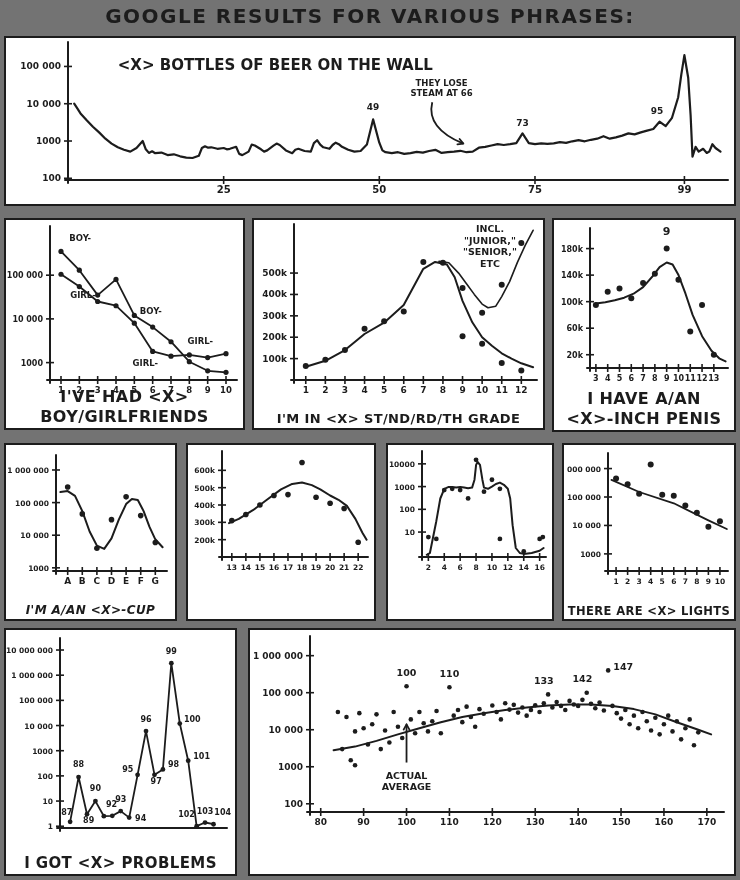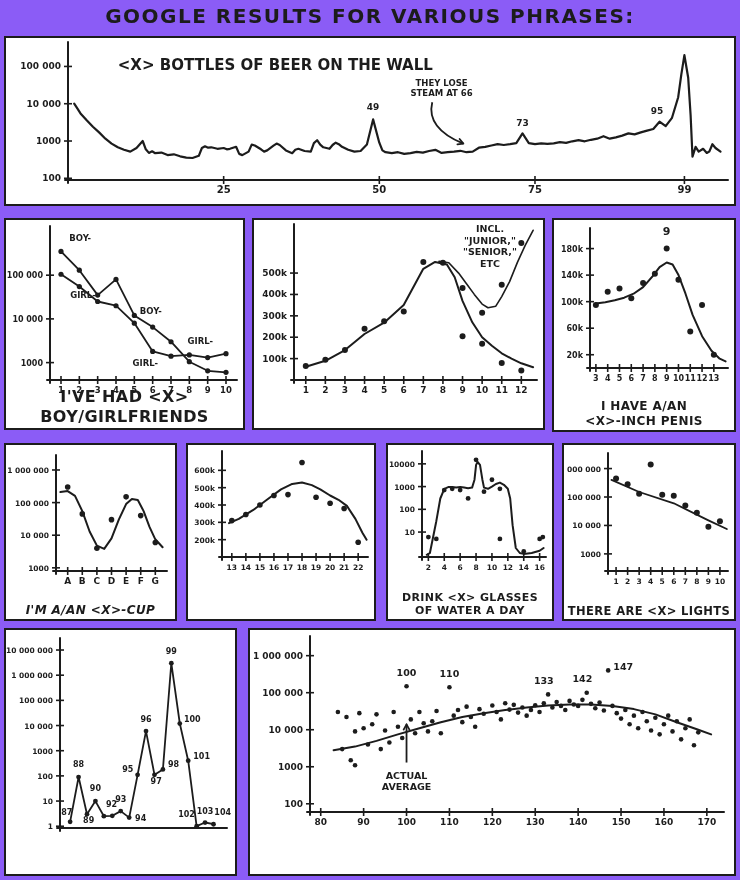--- a/index.html
+++ b/index.html
@@ -1,16 +1,16 @@
 <!DOCTYPE html>
 <html><head>
 <meta charset="utf-8">
 <style>
   html,body{margin:0;padding:0;background:#fff;}
-  .page{position:relative;width:740px;height:880px;background:#8b5cf6;overflow:hidden;
+  .page{position:relative;width:740px;height:880px;background:#737373;overflow:hidden;
         font-family:"DejaVu Sans",sans-serif;color:#1c1c1c;}
   .page-title{position:absolute;top:4px;left:0;width:100%;text-align:center;
         font-size:20px;letter-spacing:1.5px;font-weight:bold;}
   .panel{position:absolute;border:2px solid #1c1c1c;background:#fff;box-sizing:border-box;}
   .caption{position:absolute;left:0;right:0;bottom:1px;text-align:center;
         white-space:pre-line;font-weight:bold;letter-spacing:.4px;line-height:1.25;}
   svg{display:block;}
   svg text{font-family:"DejaVu Sans",sans-serif;fill:#1c1c1c;font-weight:bold;}
 </style>
 </head>
@@ -162,20 +162,21 @@
         <circle cx="247.72580645161287" cy="64.81944444444444" r="3" fill="#1c1c1c"></circle>
         <circle cx="267.3225806451613" cy="23.111111111111114" r="3" fill="#1c1c1c"></circle>
         <circle cx="208.53225806451613" cy="116.15277777777777" r="3" fill="#1c1c1c"></circle>
         <circle cx="228.1290322580645" cy="123.63888888888889" r="3" fill="#1c1c1c"></circle>
         <circle cx="247.72580645161287" cy="142.88888888888889" r="3" fill="#1c1c1c"></circle>
         <circle cx="267.3225806451613" cy="150.375" r="3" fill="#1c1c1c"></circle>
         <path d="M51.8 146.7 L71.4 140.8 L91.0 130.1 L110.5 114.0 L130.1 102.7 L149.7 85.1 L169.3 48.8 L181.1 41.9 L192.9 44.5 L200.7 57.3 L208.5 80.9 L218.3 102.3 L228.1 117.2 L237.9 125.8 L247.7 133.3 L257.5 138.6 L267.3 143.3 L279.1 147.2" fill="none" stroke="#1c1c1c" stroke-width="2" stroke-linejoin="round" stroke-linecap="round"></path>
         <path d="M185.0 41.3 L194.8 42.8 L204.6 53.1 L212.5 63.8 L220.3 74.4 L228.1 84.1 L234.0 87.7 L241.8 86.2 L247.7 76.6 L255.6 61.6 L263.4 42.4 L271.2 25.3 L279.1 10.3" fill="none" stroke="#1c1c1c" stroke-width="1.6" stroke-linejoin="round" stroke-linecap="round"></path>
         <text x="235.96774193548387" y="12.416666666666657" text-anchor="middle" font-size="9.5"><tspan x="235.96774193548387" dy="0">INCL.</tspan><tspan x="235.96774193548387" dy="11.5">"JUNIOR,"</tspan><tspan x="235.96774193548387" dy="11.5">"SENIOR,"</tspan><tspan x="235.96774193548387" dy="11.5">ETC</tspan></text>
       </svg>
+    <div class="caption" style="font-size:13px;">I'M IN &lt;X&gt; ST/ND/RD/TH GRADE</div>
   </div>
 
   <div class="panel" style="left:552px;top:218px;width:184px;height:214px;">
     <svg width="180" height="168">
         <line x1="36" y1="8" x2="36" y2="151" stroke="#1c1c1c" stroke-width="2" stroke-linecap="round"></line>
         <line x1="33" y1="148" x2="174" y2="148" stroke="#1c1c1c" stroke-width="2" stroke-linecap="round"></line>
         <line x1="32" y1="134.73076923076923" x2="40" y2="134.73076923076923" stroke="#1c1c1c" stroke-width="1.6"></line>
         <text x="29" y="137.73076923076923" text-anchor="end" font-size="8">20k</text>
         <line x1="32" y1="108.1923076923077" x2="40" y2="108.1923076923077" stroke="#1c1c1c" stroke-width="1.6"></line>
         <text x="29" y="111.1923076923077" text-anchor="end" font-size="8">60k</text>
@@ -214,21 +215,21 @@
         <circle cx="89.07692307692308" cy="63.076923076923066" r="3" fill="#1c1c1c"></circle>
         <circle cx="100.87179487179488" cy="53.78846153846153" r="3" fill="#1c1c1c"></circle>
         <circle cx="112.66666666666667" cy="28.576923076923066" r="3" fill="#1c1c1c"></circle>
         <circle cx="124.46153846153847" cy="59.75961538461539" r="3" fill="#1c1c1c"></circle>
         <circle cx="136.25641025641028" cy="111.50961538461539" r="3" fill="#1c1c1c"></circle>
         <circle cx="148.05128205128204" cy="84.97115384615384" r="3" fill="#1c1c1c"></circle>
         <circle cx="159.84615384615387" cy="134.73076923076923" r="3" fill="#1c1c1c"></circle>
         <path d="M41.9 83.6 L51.3 82.3 L60.8 80.3 L70.2 77.7 L79.6 73.7 L89.1 67.1 L98.5 56.4 L105.6 47.2 L112.7 42.5 L118.6 44.5 L124.5 55.1 L131.5 73.7 L138.6 94.9 L148.1 116.2 L157.5 130.8 L165.7 138.7 L171.6 141.4" fill="none" stroke="#1c1c1c" stroke-width="2" stroke-linejoin="round" stroke-linecap="round"></path>
         <text x="112.66666666666667" y="15.307692307692292" text-anchor="middle" font-size="11"><tspan x="112.66666666666667" dy="0">9</tspan></text>
       </svg>
-    <div class="caption" style="font-size:12px;">I HAVE A/AN
+    <div class="caption" style="font-size:16px;">I HAVE A/AN
 &lt;X&gt;-INCH PENIS</div>
   </div>
 
   <div class="panel" style="left:4px;top:443px;width:173px;height:178px;">
     <svg width="169" height="146">
         <line x1="50" y1="10" x2="50" y2="129" stroke="#1c1c1c" stroke-width="2" stroke-linecap="round"></line>
         <line x1="47" y1="126" x2="161" y2="126" stroke="#1c1c1c" stroke-width="2" stroke-linecap="round"></line>
         <line x1="46" y1="122.83885104814672" x2="54" y2="122.83885104814672" stroke="#1c1c1c" stroke-width="1.6"></line>
         <text x="43" y="125.83885104814672" text-anchor="end" font-size="7.5">1000</text>
         <line x1="46" y1="90.21942552407336" x2="54" y2="90.21942552407336" stroke="#1c1c1c" stroke-width="1.6"></line>
@@ -348,22 +349,20 @@
         <circle cx="88.05128205128204" cy="14.84453553475744" r="2.4" fill="#1c1c1c"></circle>
         <circle cx="96" cy="46.62957424397389" r="2.4" fill="#1c1c1c"></circle>
         <circle cx="103.94871794871794" cy="34.74085151205222" r="2.4" fill="#1c1c1c"></circle>
         <circle cx="111.8974358974359" cy="43.78883533190297" r="2.4" fill="#1c1c1c"></circle>
         <circle cx="111.8974358974359" cy="93.90403236029846" r="2.4" fill="#1c1c1c"></circle>
         <circle cx="135.74358974358972" cy="106.4740305468154" r="2.4" fill="#1c1c1c"></circle>
         <circle cx="151.64102564102564" cy="93.90403236029846" r="2.4" fill="#1c1c1c"></circle>
         <circle cx="154.82051282051282" cy="92.10368402270524" r="2.4" fill="#1c1c1c"></circle>
         <path d="M38.8 109.8 L41.9 108.0 L48.3 76.2 L52.3 53.5 L56.3 43.8 L60.2 42.1 L64.2 42.1 L68.2 42.6 L72.2 42.1 L76.1 42.6 L80.1 43.2 L84.1 42.6 L86.5 34.7 L88.1 19.9 L89.6 17.0 L92.0 19.9 L94.4 34.7 L96.0 42.6 L100.0 43.8 L103.9 41.6 L107.9 39.0 L111.9 37.6 L115.9 39.8 L119.8 43.8 L122.2 53.5 L124.6 80.2 L127.8 103.0 L131.8 108.0 L135.7 108.9 L143.7 108.0 L151.6 105.8 L155.6 103.0" fill="none" stroke="#1c1c1c" stroke-width="2" stroke-linejoin="round" stroke-linecap="round"></path>
       </svg>
-    <div class="caption" style="font-size:11px;">DRINK &lt;X&gt; GLASSES
-OF WATER A DAY</div>
   </div>
 
   <div class="panel" style="left:562px;top:443px;width:174px;height:178px;">
     <svg width="170" height="146">
         <line x1="44" y1="8" x2="44" y2="129" stroke="#1c1c1c" stroke-width="2" stroke-linecap="round"></line>
         <line x1="41" y1="126" x2="164" y2="126" stroke="#1c1c1c" stroke-width="2" stroke-linecap="round"></line>
         <line x1="40" y1="108.87917236780994" x2="48" y2="108.87917236780994" stroke="#1c1c1c" stroke-width="1.6"></line>
         <text x="37" y="111.87917236780994" text-anchor="end" font-size="7.5">1000</text>
         <line x1="40" y1="80.44209320826192" x2="48" y2="80.44209320826192" stroke="#1c1c1c" stroke-width="1.6"></line>
         <text x="37" y="83.44209320826192" text-anchor="end" font-size="7.5">10 000</text>
@@ -456,20 +455,21 @@
         <text x="140.03030303030306" y="91.8556504202471" text-anchor="middle" font-size="8"><tspan x="140.03030303030306" dy="0">96</tspan></text>
         <text x="150.1515151515152" y="153.90256880390376" text-anchor="middle" font-size="8"><tspan x="150.1515151515152" dy="0">97</tspan></text>
         <text x="161.95959595959596" y="136.77314262652828" text-anchor="start" font-size="8"><tspan x="161.95959595959596" dy="0">98</tspan></text>
         <text x="165.33333333333337" y="23.91631475002839" text-anchor="middle" font-size="8"><tspan x="165.33333333333337" dy="0">99</tspan></text>
         <text x="177.98484848484853" y="91.8556504202471" text-anchor="start" font-size="8"><tspan x="177.98484848484853" dy="0">100</tspan></text>
         <text x="187.26262626262624" y="128.73024915564125" text-anchor="start" font-size="8"><tspan x="187.26262626262624" dy="0">101</tspan></text>
         <text x="188.94949494949498" y="187.1177819230533" text-anchor="end" font-size="8"><tspan x="188.94949494949498" dy="0">102</tspan></text>
         <text x="199.0707070707071" y="183.50751391238086" text-anchor="middle" font-size="8"><tspan x="199.0707070707071" dy="0">103</tspan></text>
         <text x="208.34848484848484" y="184.9673057387283" text-anchor="start" font-size="8"><tspan x="208.34848484848484" dy="0">104</tspan></text>
       </svg>
+    <div class="caption" style="font-size:15px;">I GOT &lt;X&gt; PROBLEMS</div>
   </div>
 
   <div class="panel" style="left:248px;top:628px;width:488px;height:248px;">
     <svg width="484" height="214">
         <line x1="60" y1="6" x2="60" y2="185" stroke="#1c1c1c" stroke-width="2" stroke-linecap="round"></line>
         <line x1="57" y1="182" x2="474" y2="182" stroke="#1c1c1c" stroke-width="2" stroke-linecap="round"></line>
         <line x1="56" y1="173.78507579371097" x2="64" y2="173.78507579371097" stroke="#1c1c1c" stroke-width="1.6"></line>
         <text x="53" y="176.78507579371097" text-anchor="end" font-size="9">100</text>
         <line x1="56" y1="136.75568428037084" x2="64" y2="136.75568428037084" stroke="#1c1c1c" stroke-width="1.6"></line>
         <text x="53" y="139.75568428037084" text-anchor="end" font-size="9">1000</text>

